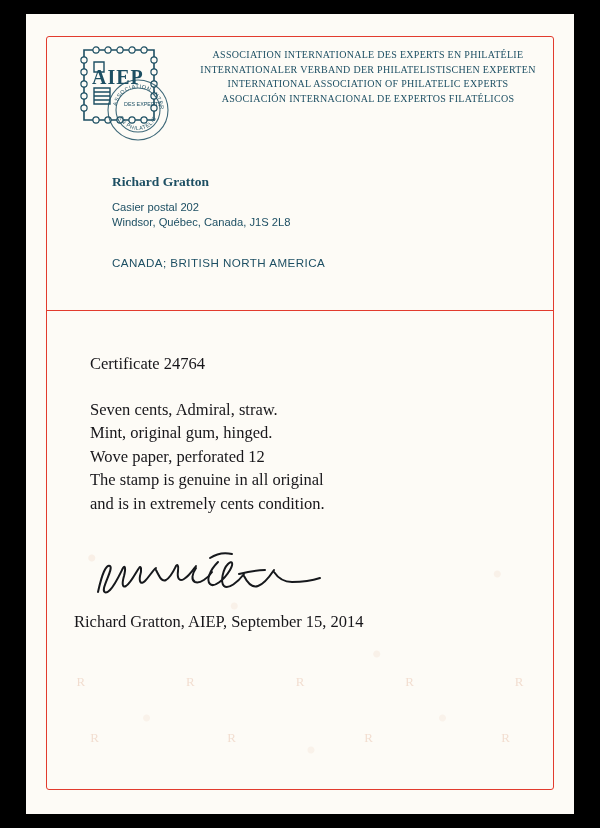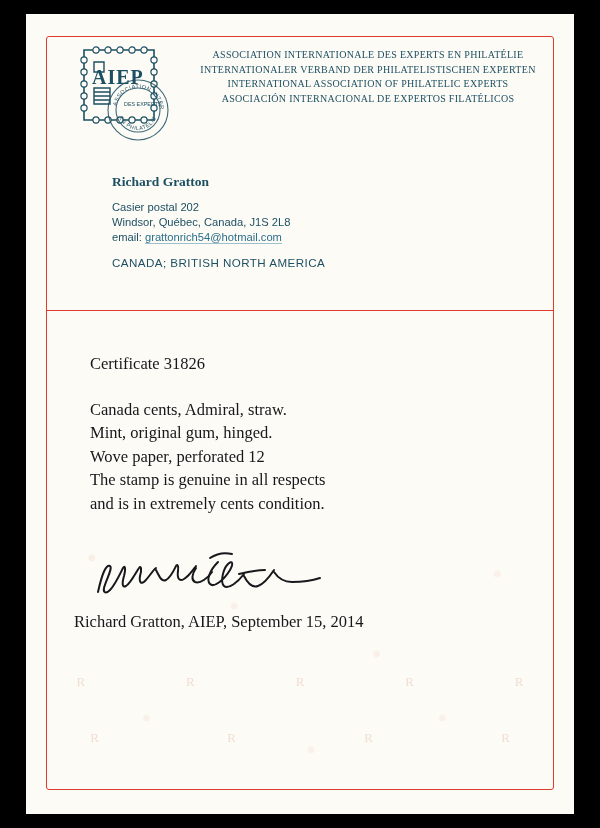--- a/index.html
+++ b/index.html
@@ -248,36 +248,32 @@
       <div>INTERNATIONALER VERBAND DER PHILATELISTISCHEN EXPERTEN</div>
       <div>INTERNATIONAL ASSOCIATION OF PHILATELIC EXPERTS</div>
       <div>ASOCIACIÓN INTERNACIONAL DE EXPERTOS FILATÉLICOS</div>
     </div>
   </div>
 
   <div class="address">
     <div class="name">Richard Gratton</div>
     <div class="line">Casier postal 202</div>
     <div class="line">Windsor, Québec, Canada, J1S 2L8</div>
-    <div class="line">
-      <span class="email-label">email:</span>
-      <span class="email-addr">grattonrich54@hotmail.com</span>
-    </div>
   </div>
 
   <div class="category">CANADA; BRITISH NORTH AMERICA</div>
 
   <div class="divider"></div>
 
   <div class="body-text">
-    <div class="cert-no">Certificate 31826</div>
-    <div class="desc-line">Canada cents, Admiral, straw.</div>
+    <div class="cert-no">Certificate 24764</div>
+    <div class="desc-line">Seven cents, Admiral, straw.</div>
     <div class="desc-line">Mint, original gum, hinged.</div>
     <div class="desc-line">Wove paper, perforated 12</div>
-    <div class="desc-line">The stamp is genuine in all respects</div>
+    <div class="desc-line">The stamp is genuine in all original</div>
     <div class="desc-line">and is in extremely cents condition.</div>
   </div>
 
   <svg class="signature" viewBox="0 0 230 60">
     <g fill="none" stroke="#16181c" stroke-width="2" stroke-linecap="round">
       <path d="M6 44 C10 26 14 16 18 18 C21 20 14 32 12 40 C11 45 14 46 18 42 C23 37 28 26 31 20 C33 17 34 20 32 28 C30 35 30 40 34 38 C39 35 44 24 47 20 C49 17 50 21 48 28 C47 34 49 37 53 33 C57 29 61 22 64 20"></path>
       <path d="M64 22 C68 30 70 34 74 32 C79 29 82 22 84 18 C85 16 87 17 86 23 C85 30 87 34 92 31 C97 28 101 22 104 18"></path>
       <path d="M104 20 C100 26 99 32 103 34 C108 36 116 30 120 24"></path>
       <path d="M126 14 C118 22 114 32 118 36 C122 40 132 32 138 22 C142 15 140 12 136 16 C131 21 128 34 132 38 C136 42 146 34 152 26"></path>
       <path d="M147 26 C155 24 165 22 173 22"></path>

